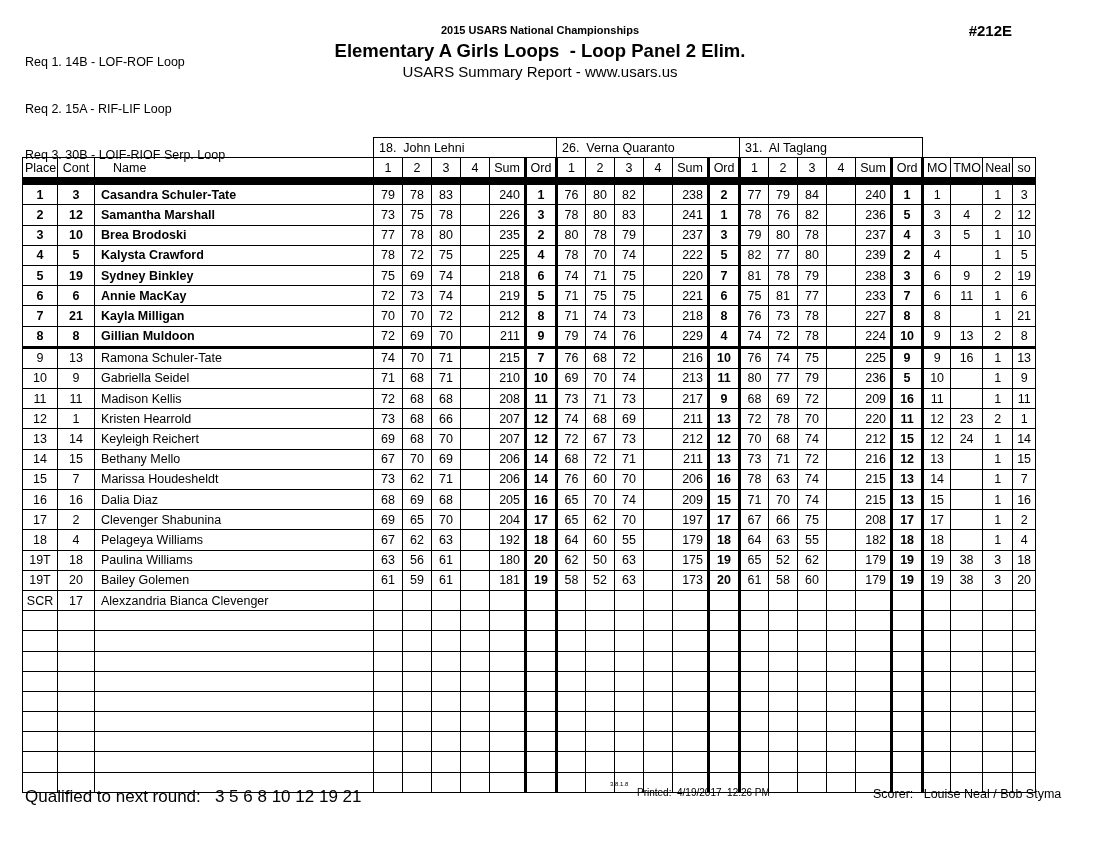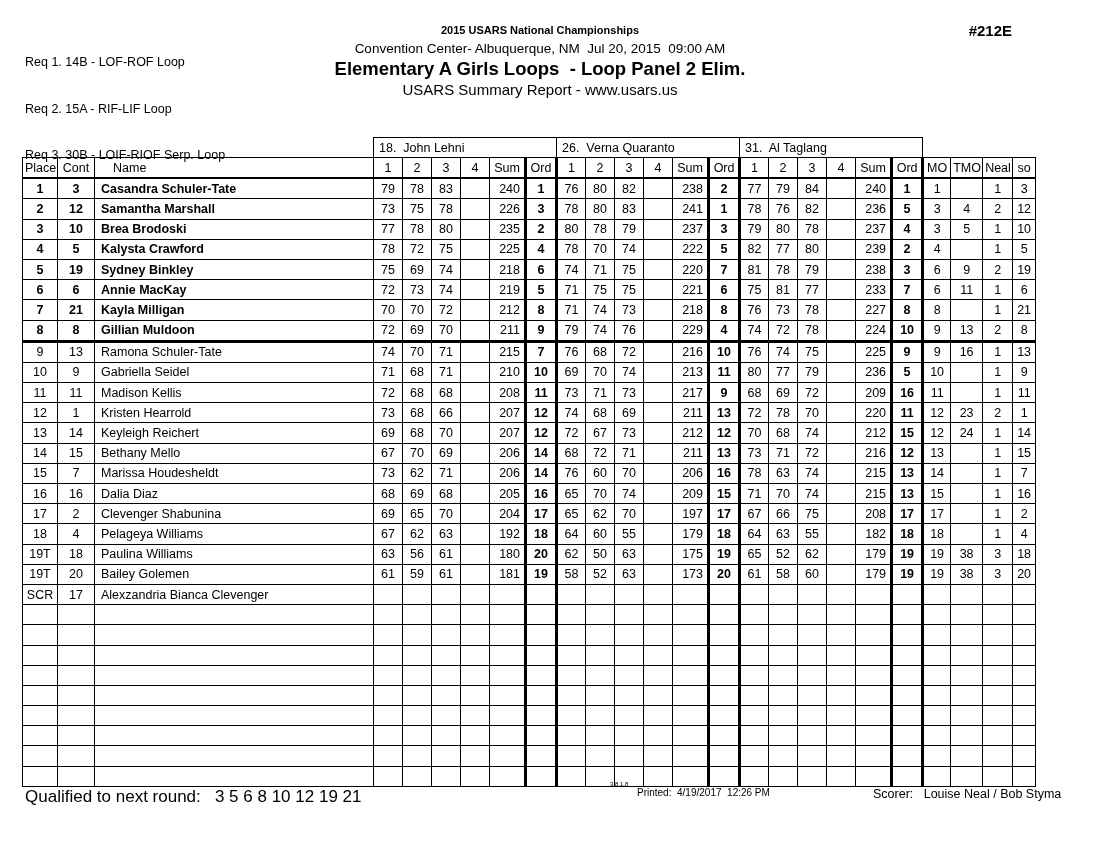--- a/index.html
+++ b/index.html
@@ -20,21 +20,21 @@
   
   table.results {
     position:absolute; left:22px; top:137px;
     border-collapse:collapse; table-layout:fixed;
     font-size:12.5px; width:1013px;
   }
   .results td, .results th { border:1px solid #000; height:19.2px; padding:0 2px; overflow:hidden; white-space:nowrap; font-weight:normal; }
   .results tr.judge-row td { height:19px; }
   .results td.blank { border:none; }
   .results td.judge { text-align:left; padding-left:5px;margin-left:31px; }
-  .results tr.col-head th { border-bottom:2px solid #000000; text-align:center; }
+  .results tr.col-head th { border-bottom:8px solid #000000; text-align:center; }
   .results tr.col-head th.name { text-align:left; padding-left:18px; }
   .results td.place, .results td.cont { text-align:center; }
   .results td.name { text-align:left; padding-left:6px; }
   .results td.score { text-align:center; }
   .results td.sum { text-align:right; padding-right:4px; }
   .results .ord { border-left:3px solid #000; border-right:3px solid #000; text-align:center; }
   .results td.ord { font-weight:bold; }
   .results td.mo, .results td.tmo, .results td.rule, .results td.so { text-align:center; }
   .results tr.bold-row td.place, .results tr.bold-row td.cont, .results tr.bold-row td.name { font-weight:bold; }
   .results tr.cut td { border-bottom:3px solid #000; }
@@ -51,21 +51,20 @@
 <div class="page">
 
   <div class="req-block">
     <div>Req 1. 14B - LOF-ROF Loop</div>
     <div>Req 2. 15A - RIF-LIF Loop</div>
     <div>Req 3. 30B - LOIF-RIOF Serp. Loop</div>
   </div>
 
   <div class="title-block">
     <div class="title-line1">2015 USARS National Championships</div>
-    <div class="title-line2">Convention Center- Albuquerque, NM&nbsp; Jul 20, 2015&nbsp; 09:00 AM</div>
     <div class="title-line3">Elementary A Girls Loops&nbsp; - Loop Panel 2 Elim.</div>
     <div class="title-line4">USARS Summary Report - www.usars.us</div>
   </div>
 
   <div class="event-number">#212E</div>
 
   <table class="results">
     <colgroup>
         <col style="width: 35px;">
         <col style="width: 37px;">

